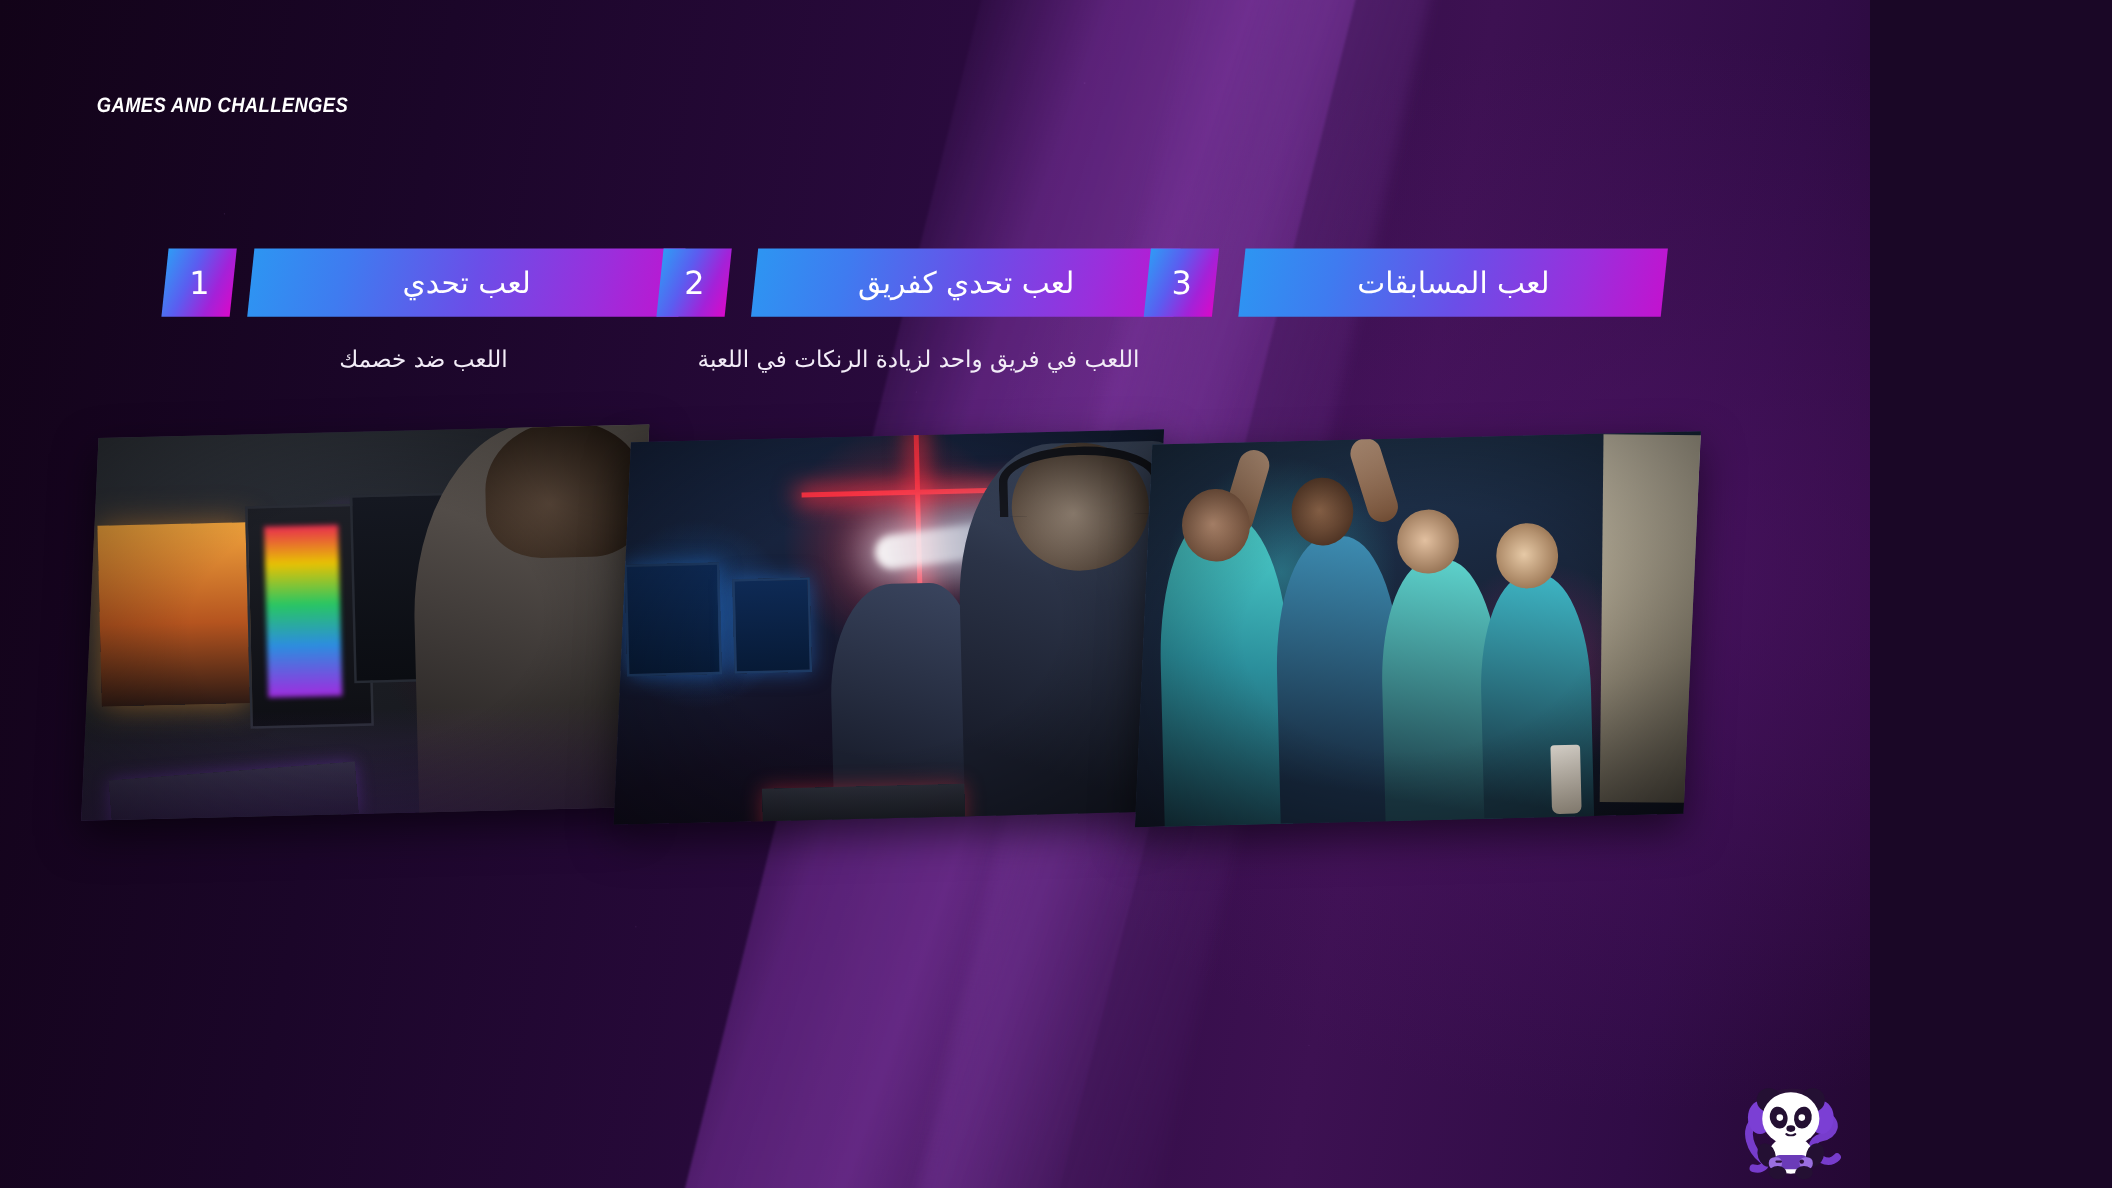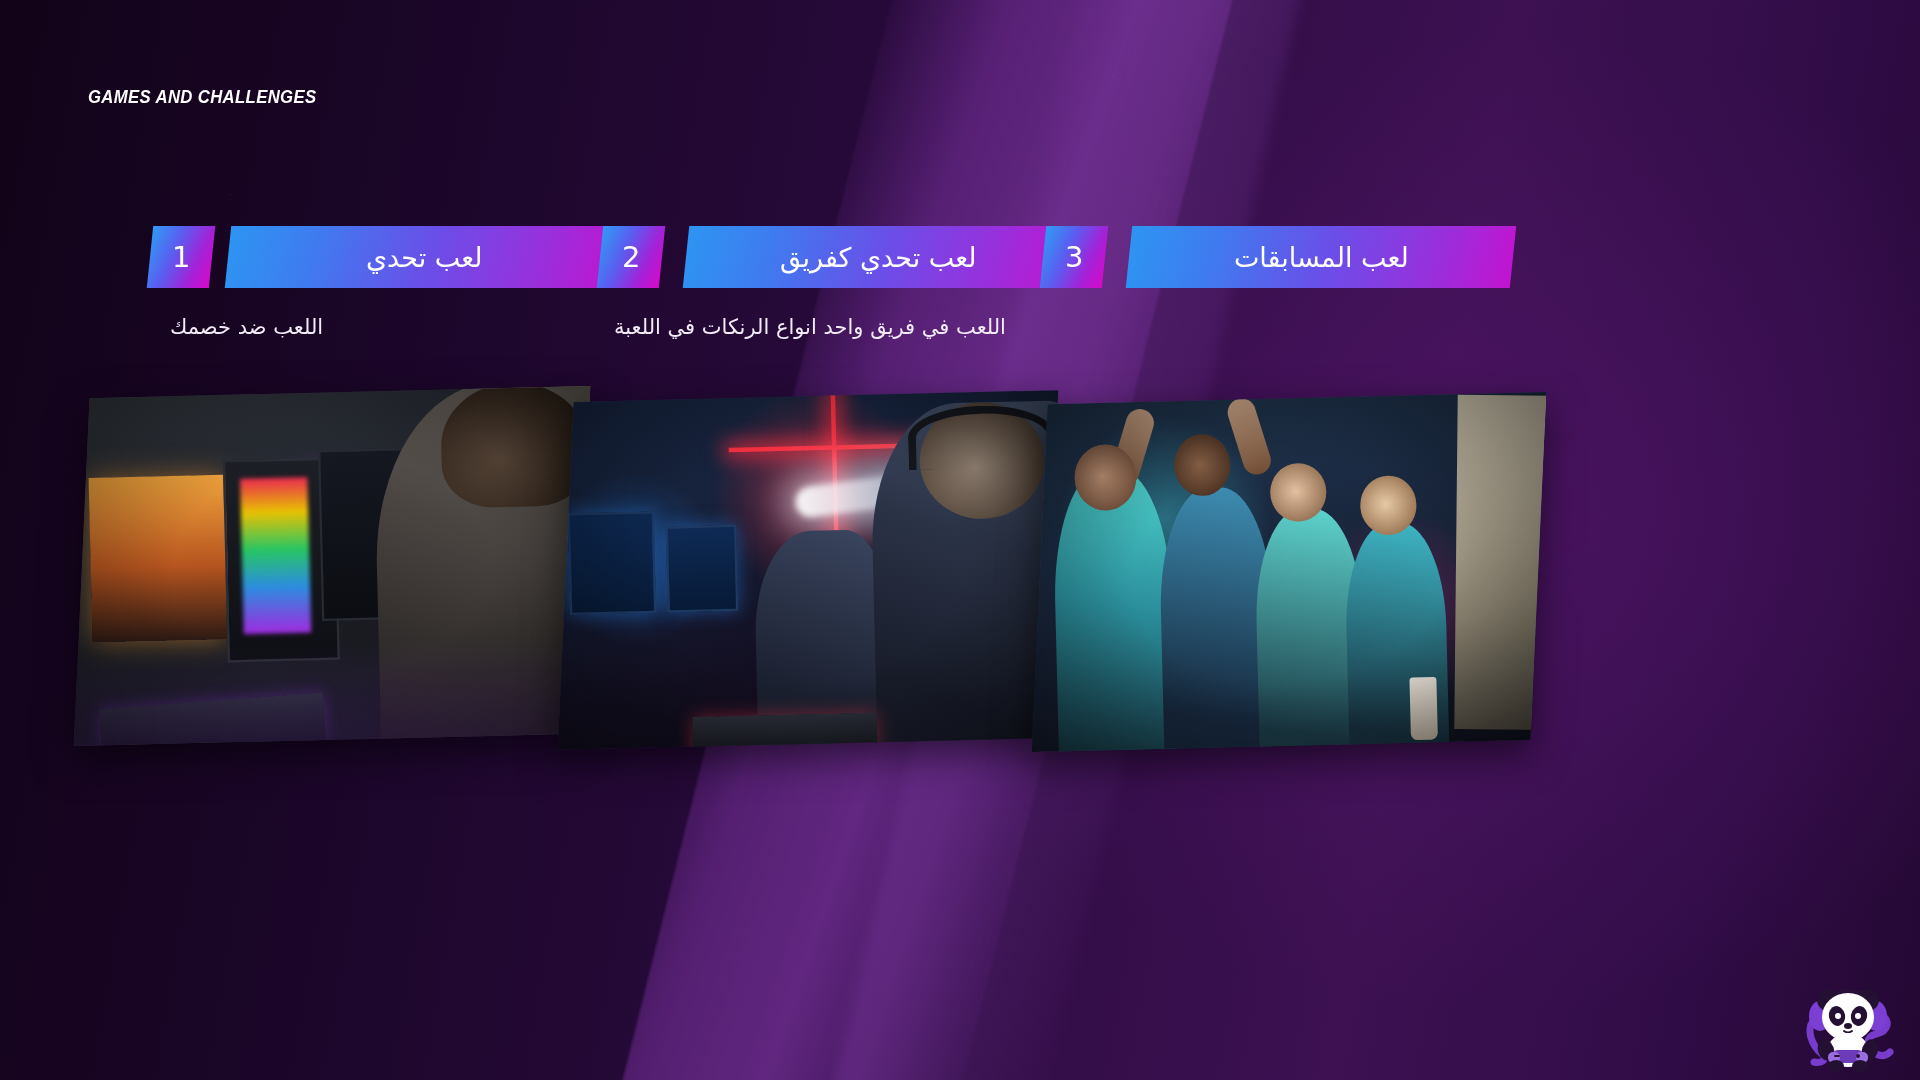--- a/index.html
+++ b/index.html
@@ -6,21 +6,21 @@
   html,body { width:1920px; height:1080px; overflow:hidden; }
   body {
     font-family: "DejaVu Sans", sans-serif;
     background:#1a0726;
     position:relative;
   }
 
   
   #slide {
     position:absolute; inset:0;
-    width:1920px; height:1080px;
+    width:1700px; height:1080px;
     overflow:hidden;
     background:
       radial-gradient(ellipse 900px 700px at 1500px 520px, rgba(86,22,110,.55) 0%, rgba(86,22,110,0) 70%),
       linear-gradient(100deg, #120318 0%, #1b0629 22%, #2a0a3e 48%, #3d1152 72%, #300c46 88%, #240833 100%);
   }
   
   .streak {
     position:absolute;
     top:-120px; left:760px;
     width:330px; height:1340px;
@@ -115,21 +115,21 @@
   }
   .card.c2 .title-bar { left:86px; }
   .card.c3 .title-bar { left:86px; }
 
   .desc {
     position:absolute; top:82px; left:0; width:100%;
     color:#f2ecf7;
     font-size:21px;
     line-height:1.85;
     direction:rtl;
-    text-align:left;
+    text-align:center;
     letter-spacing:.3px;
   }
   .card.c1 .desc { padding:0 20px; }
   .card.c2 .desc { padding:0 14px; }
   .card.c3 .desc { padding:0 0px; width:500px; left:-8px; }
 
   
   .photos { position:absolute; top:392px; left:0; width:1920px; height:360px; }
   .photo {
     position:absolute;
@@ -327,21 +327,21 @@
 
     <div class="card c2">
       <div class="card-head">
         <div class="badge">
           <span>2</span>
         </div>
         <div class="title-bar">
           <div class="t">لعب تحدي كفريق</div>
         </div>
       </div>
-      <div class="desc">اللعب في فريق واحد انواع الرنكات في اللعبة</div>
+      <div class="desc">اللعب في فريق واحد لزيادة الرنكات في اللعبة</div>
     </div>
 
     <div class="card c3">
       <div class="card-head">
         <div class="badge">
           <span>3</span>
         </div>
         <div class="title-bar">
           <div class="t">لعب المسابقات</div>
         </div>

